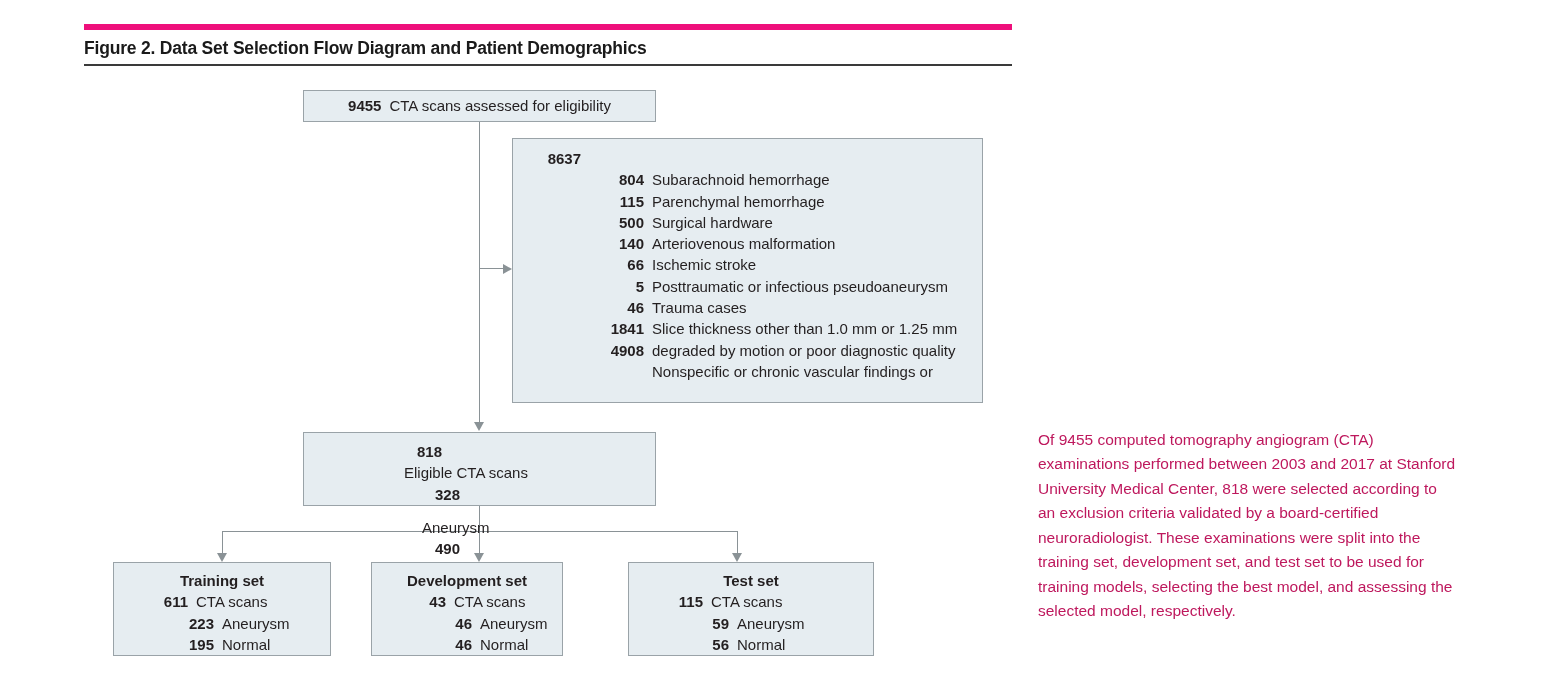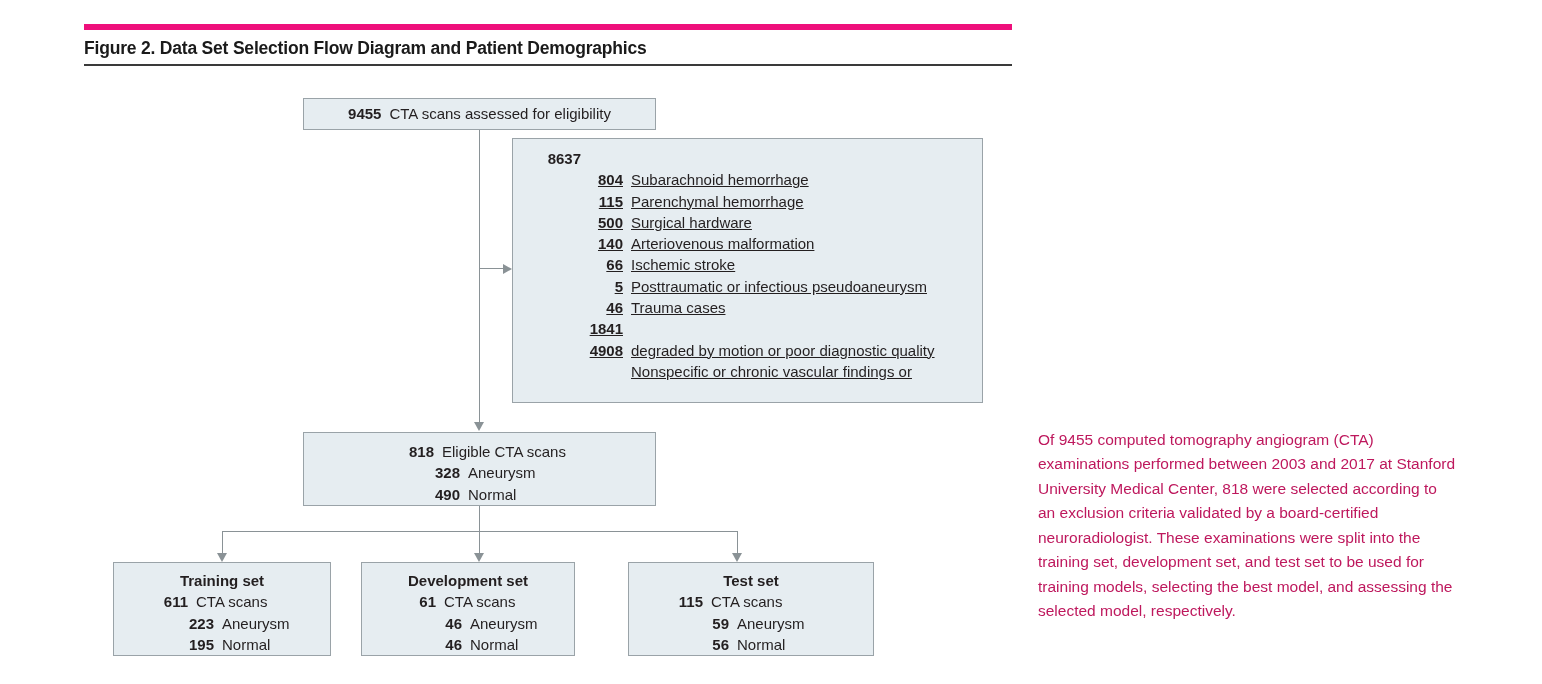--- a/index.html
+++ b/index.html
@@ -74,64 +74,63 @@
 
   
   #box-assessed {
     left: 303px;
     top: 90px;
     width: 353px;
     height: 32px;
     display: flex;
     align-items: center;
     justify-content: center;
-    margin-top: 8px;
   }
   #box-assessed .row .num { width: auto; }
 
   
   #box-excluded {
     left: 512px;
     top: 138px;
     width: 471px;
     height: 265px;
     padding: 9px 0 0 0;
   }
   #box-excluded .row { font-size: 15px; }
   #box-excluded .row-head { padding-left: 16px; align-items: center; }
   #box-excluded .row-head .num { width: 52px; }
-  #box-excluded .row-sub { padding-left: 5px; text-decoration: underline; }
+  #box-excluded .row-sub { padding-left: 26px; }
   #box-excluded .row-sub .num { width: 105px; }
   #box-excluded .row-sub .lbl.wrap {
     max-width: 340px;
     text-indent: 0;
   }
   #box-excluded .row-sub .lbl.wrap .cont { display: block; }
 
   
   #box-eligible {
     left: 303px;
     top: 432px;
     width: 353px;
     height: 74px;
     padding-top: 8px;
   }
-  #box-eligible .row { justify-content: flex-start; padding-left: 92px; }
+  #box-eligible .row { justify-content: flex-start; padding-left: 92px; flex-direction: column; }
   #box-eligible .row .num { width: 38px; }
-  #box-eligible .row.indent { padding-left: 92px; }
+  #box-eligible .row.indent { padding-left: 92px; gap: 12px; }
   #box-eligible .row.indent .num { width: 38px; margin-left: 26px; }
 
   
   .set-box {
     top: 562px;
     height: 94px;
     padding-top: 7px;
   }
   #box-training { left: 113px; width: 218px; }
-  #box-development { left: 361px; width: 214px; }
+  #box-development { left: 371px; width: 192px; }
   #box-test { left: 628px; width: 246px; }
 
   .set-title {
     text-align: center;
     font-weight: bold;
     font-size: 15px;
     line-height: 1.42;
   }
   .set-box .row { padding-left: 0; }
   .set-box .row .num { width: 74px; }
@@ -232,20 +231,21 @@
   <div class="row row-sub">
     <span class="num">5</span>
     <span class="lbl">Posttraumatic or infectious pseudoaneurysm</span>
   </div>
   <div class="row row-sub">
     <span class="num">46</span>
     <span class="lbl">Trauma cases</span>
   </div>
   <div class="row row-sub">
     <span class="num">1841</span>
+    <span class="lbl">Slice thickness other than 1.0 mm or 1.25 mm</span>
   </div>
   <div class="row row-sub">
     <span class="num">4908</span>
     <span class="lbl wrap">
       <span class="cont">degraded by motion or poor diagnostic quality</span>
       <span class="cont">Nonspecific or chronic vascular findings or</span>
     </span>
   </div>
 </div>
 
@@ -276,21 +276,21 @@
   </div>
   <div class="row indent">
     <span class="num">195</span>
     <span class="lbl">Normal</span>
   </div>
 </div>
 
 <div class="box set-box" id="box-development">
   <div class="set-title">Development set</div>
   <div class="row">
-    <span class="num">61</span>
+    <span class="num">43</span>
     <span class="lbl">CTA scans</span>
   </div>
   <div class="row indent">
     <span class="num">46</span>
     <span class="lbl">Aneurysm</span>
   </div>
   <div class="row indent">
     <span class="num">46</span>
     <span class="lbl">Normal</span>
   </div>

